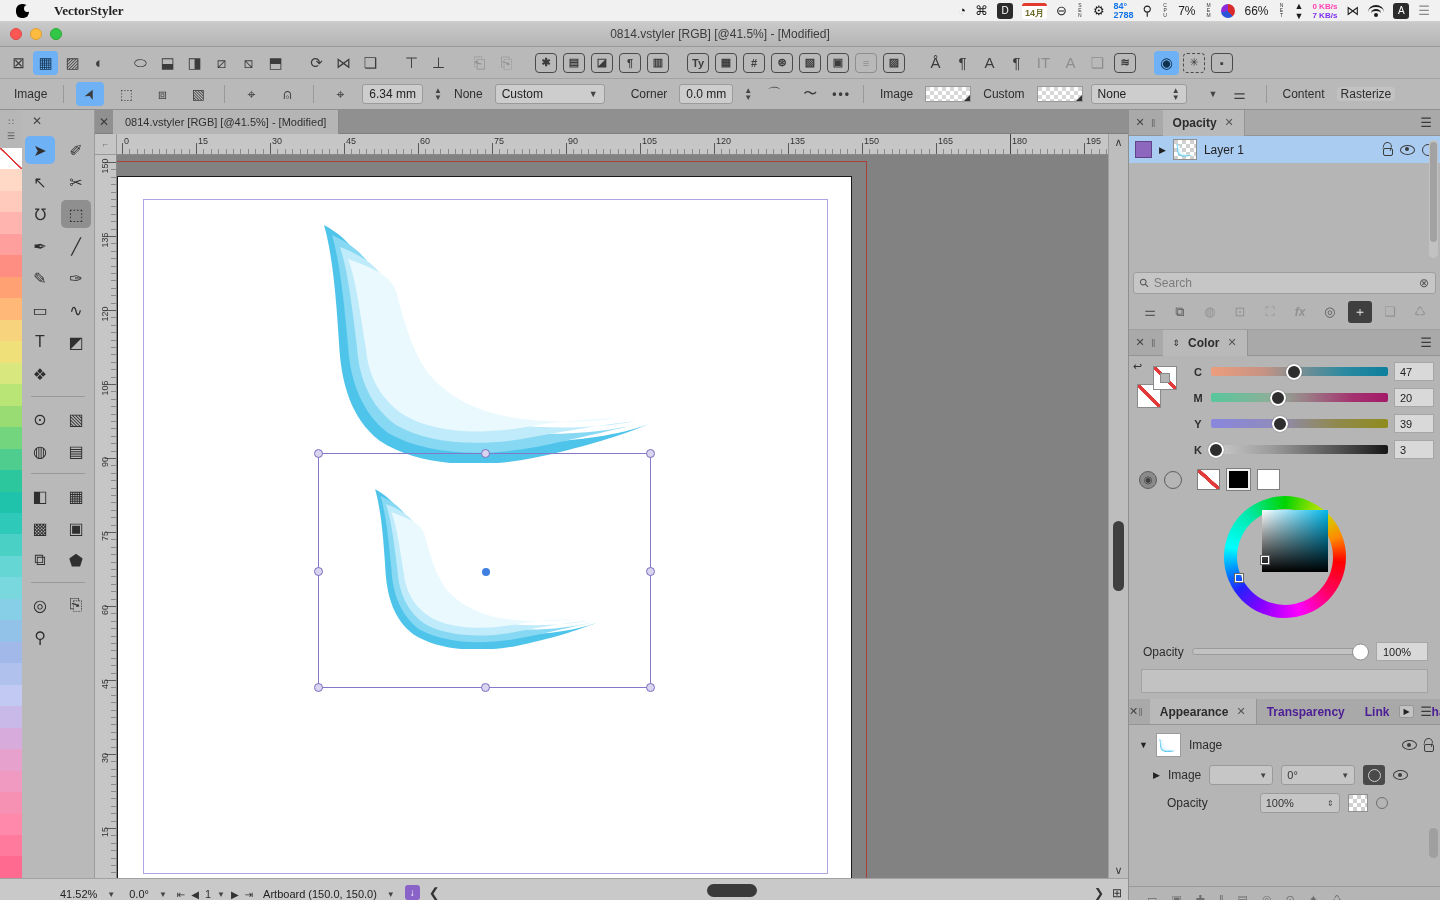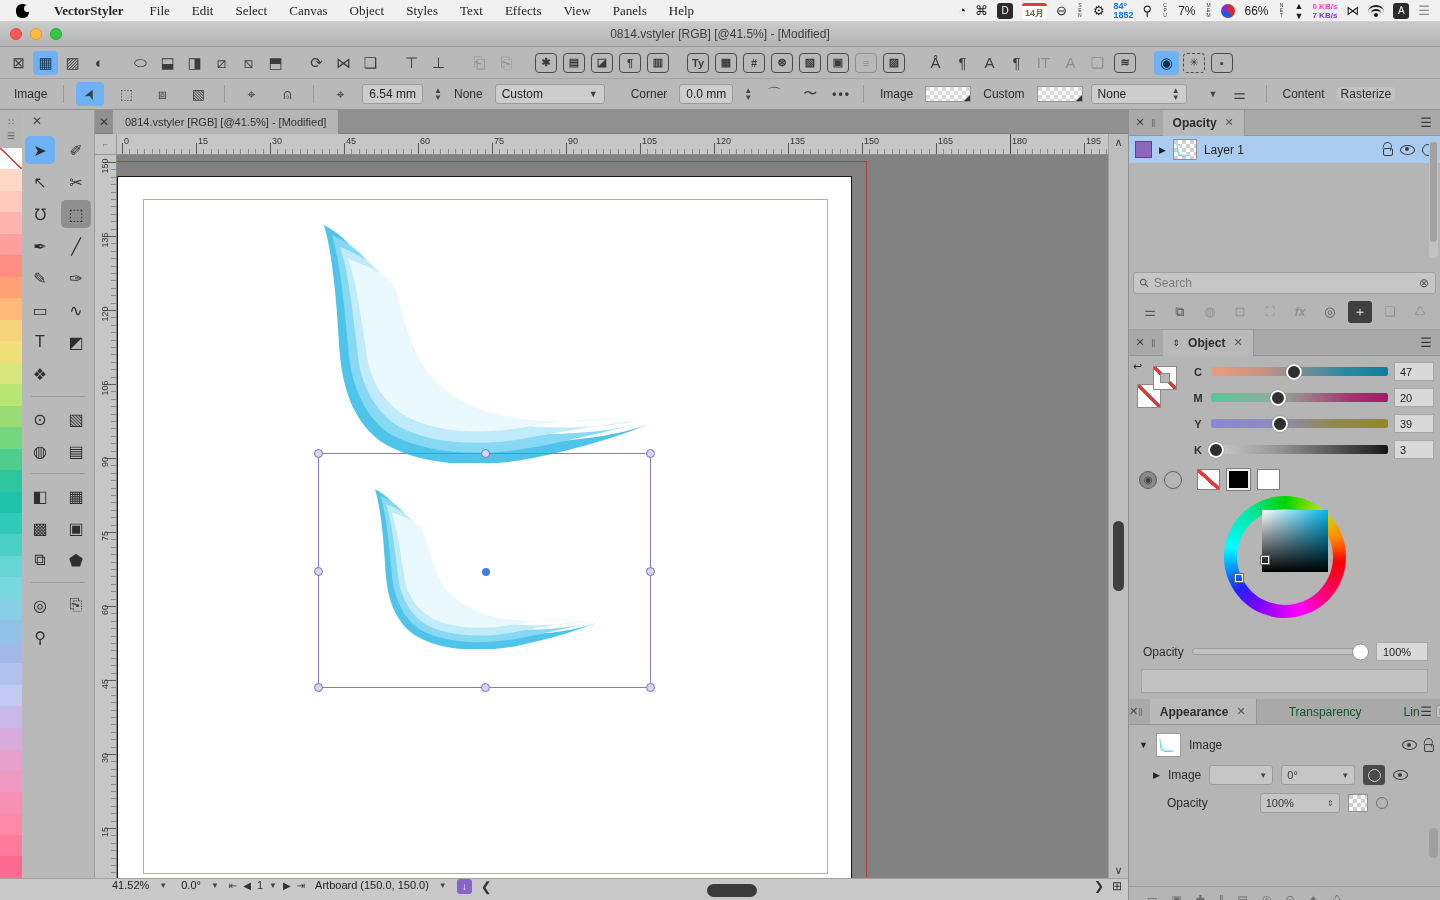--- a/index.html
+++ b/index.html
@@ -112,37 +112,37 @@
   .swoosh-big { position:absolute; left:201px; top:68px; }
   .swoosh-small { position:absolute; left:254px; top:333px; }
 
   .v-scroll { position:absolute; top:134px; right:312px; width:20px; bottom:22px; background:#bdbdbd; border-left:1px solid #a0a0a0; z-index:6; display:flex; flex-direction:column; align-items:center; }
   .v-scroll .arr { height:16px; color:#3a3a3a; font-size:11px; line-height:16px; }
   .v-scroll .track { flex:1; width:100%; position:relative; }
   .v-thumb { position:absolute; left:4px; width:11px; border-radius:6px; background:#3f3f3f; top:371px; height:70px; }
 
   
   .statusbar { position:absolute; left:0; bottom:0; height:22px; left:0; right:312px; background:#c9c9c9; border-top:1px solid #a2a2a2;
-               display:flex; align-items:flex-start; font-size:11px; color:#222; padding-left:108px; gap:6px; }
+               display:flex; align-items:flex-end; font-size:11px; color:#222; padding-left:56px; gap:6px; }
   .sb-dd { display:flex; align-items:center; gap:10px; padding:0 4px; }
   .sb-caret { font-size:8px; color:#444; }
   .sb-nav { display:flex; align-items:center; gap:6px; font-size:10px; color:#333; }
   .sb-badge { width:15px; height:15px; background:#8a63c9; border-radius:3px; color:#fff; font-size:10px; display:flex; align-items:center; justify-content:center; }
   .sb-chev { font-size:13px; color:#333; padding:0 3px; }
   .h-thumb { position:absolute; left:707px; top:5px; width:50px; height:13px; border-radius:7px; background:#3a3a3a; }
   .sb-right { position:absolute; right:6px; display:flex; gap:8px; align-items:center; font-size:12px; color:#333; }
 
   
   .panels { position:absolute; right:0; top:110px; width:312px; bottom:0; background:#b5b5b5; border-left:1px solid #8f8f8f; display:flex; flex-direction:column; font-size:12px; }
   .p-header { height:26px; background:#a9a9a9; display:flex; align-items:center; border-bottom:1px solid #949494; position:relative; }
   .ph-x { width:22px; text-align:center; color:#444; font-size:11px; }
   .ph-grip { color:#6d6d6d; font-size:11px; margin-right:6px; letter-spacing:1px; }
   .ph-tab { height:26px; display:flex; align-items:center; gap:8px; padding:0 10px; background:#b9b9b9; font-weight:bold; font-size:12px; color:#2c2c2c; border-right:1px solid #949494; }
   .ph-tab .x { font-weight:normal; color:#555; font-size:11px; }
-  .ph-tab.dim { background:transparent; font-weight:normal; color:#14532d; border-right:none;margin-left:22px; }
+  .ph-tab.dim { background:transparent; font-weight:bold; color:#4c1d95; border-right:none; }
   .ph-menu { position:absolute; right:8px; color:#3a3a3a; font-size:13px; }
   .layers-list { height:132px; position:relative; background:#b5b5b5; }
   .layer-row { height:27px; display:flex; align-items:center; background:#abccf1; gap:7px; padding:0 6px; }
   .layer-color { width:17px; height:17px; background:#8d66bd; border:1px solid #5f4388; }
   .tri { font-size:9px; color:#222; }
   .thumb { width:24px; height:21px; background:repeating-conic-gradient(#fff 0 25%, #d0d0d0 0 50%); background-size:8px 8px; border:1px solid #8f8f8f; display:flex; align-items:center; justify-content:center; }
   .layer-icons { margin-left:auto; display:flex; align-items:center; gap:7px; }
   .icon-eye { width:15px; height:10px; border:1.5px solid #3d3d3d; border-radius:50%; position:relative; display:inline-block; }
   .icon-eye::after { content:""; position:absolute; left:4px; top:1.5px; width:4px; height:4px; border-radius:50%; background:#3d3d3d; }
   .icon-lock { width:10px; height:8px; border:1.5px solid #3d3d3d; border-radius:2px; position:relative; display:inline-block; margin-top:5px; }
@@ -221,46 +221,32 @@
         <path fill="#87d8f3" d="M14 12 C22 40 26 78 30 122 C32 158 44 190 70 210 C108 232 165 234 218 224 C258 216 298 206 326 200 C285 210 232 214 185 208 C142 202 110 186 90 160 C72 134 66 92 58 56 C52 34 32 20 14 12 Z"></path>
         <path fill="#c0ebfa" d="M22 24 C30 48 34 84 39 124 C41 156 53 184 78 202 C112 222 165 224 215 214 C252 207 290 201 318 198 C282 205 235 207 190 201 C150 195 120 180 100 156 C83 132 76 96 68 62 C62 42 38 30 22 24 Z"></path>
         <path fill="#eaf9fe" d="M30 36 C38 56 42 90 48 126 C50 152 62 176 86 192 C116 210 162 212 208 204 C240 198 272 196 300 195 C268 200 228 200 192 194 C156 188 128 172 110 150 C94 128 86 98 78 68 C72 50 46 42 30 36 Z"></path>
       </g>
     </defs>
   </svg>
 
   <div class="menubar">
     <span class="apple-icon"></span>
     <span class="menu-item menu-app">VectorStyler</span>
-    <div style="display:flex;">
-
-    <span class="menu-item">File</span>
-        <span class="menu-item">Edit</span>
-        <span class="menu-item">Select</span>
-        <span class="menu-item">Canvas</span>
-        <span class="menu-item">Object</span>
-        <span class="menu-item">Styles</span>
-        <span class="menu-item">Text</span>
-        <span class="menu-item">Effects</span>
-        <span class="menu-item">View</span>
-        <span class="menu-item">Panels</span>
-        <span class="menu-item">Help</span>
-      </div>
     <div class="menubar-spacer"></div>
     <div class="status-cluster">
       <span class="stat-ic">◔</span>
       <span class="stat-ic">⌘</span>
       <span class="kbd-icon">D</span>
       <span class="cal-icon">14月</span>
       <span class="stat-ic">⊖</span>
       <span class="mini-v">S
 E
 N</span>
       <span class="stat-ic">⚙</span>
-      <span class="temp2"><span>84°</span><br><span>1852</span></span>
+      <span class="temp2"><span>84°</span><br><span>2788</span></span>
       <span class="stat-ic">⚲</span>
       <span class="mini-v">C
 P
 U</span>
       <span>7%</span>
       <span class="mini-v">M
 E
 M</span>
       <span class="pie"></span>
       <span>66%</span>
@@ -342,21 +328,21 @@
       </span>
     <span class="ctx-ic">⬚</span>
     <span class="ctx-ic">⧈</span>
     <span class="ctx-ic">▧</span>
     <span class="ctx-sep"></span>
     <span class="ctx-ic">⌖</span>
     <span class="ctx-ic">⍝</span>
     <span class="ctx-sep"></span>
     <span class="ctx-ic">⌖</span>
     <span class="field">
-        <span>6.54 mm</span>
+        <span>6.34 mm</span>
       </span>
     <span class="stepper">▲<br>▼</span>
     <span class="ctx-label">None</span>
     <span class="field" style="width:110px; justify-content:space-between;">
         <span>Custom</span>
         <span class="dd-arrow">▼</span>
       </span>
     <span class="ctx-label" style="margin-left:14px;">Corner</span>
     <span class="field">
         <span>0.0 mm</span>
@@ -684,21 +670,21 @@
         <span class="pi dark">＋</span>
         <span class="pi faded">❏</span>
         <span class="pi faded">♺</span>
       </div>
 
     <div class="p-header">
       <span class="ph-x">✕</span>
       <span class="ph-grip">‖</span>
       <div class="ph-tab">
         <span style="font-weight:normal;font-size:9px;">⇕</span>
-        <span>Object</span>
+        <span>Color</span>
           <span class="x">✕</span>
       </div>
       <span class="ph-menu">☰</span>
     </div>
 
     <div class="color-body">
       <div class="fs-indicator">
         <span class="fs-swap">↩</span>
         <span class="fs-sq fs-none fs-fill"></span>
         <span class="fs-sq fs-none fs-stroke"></span>

